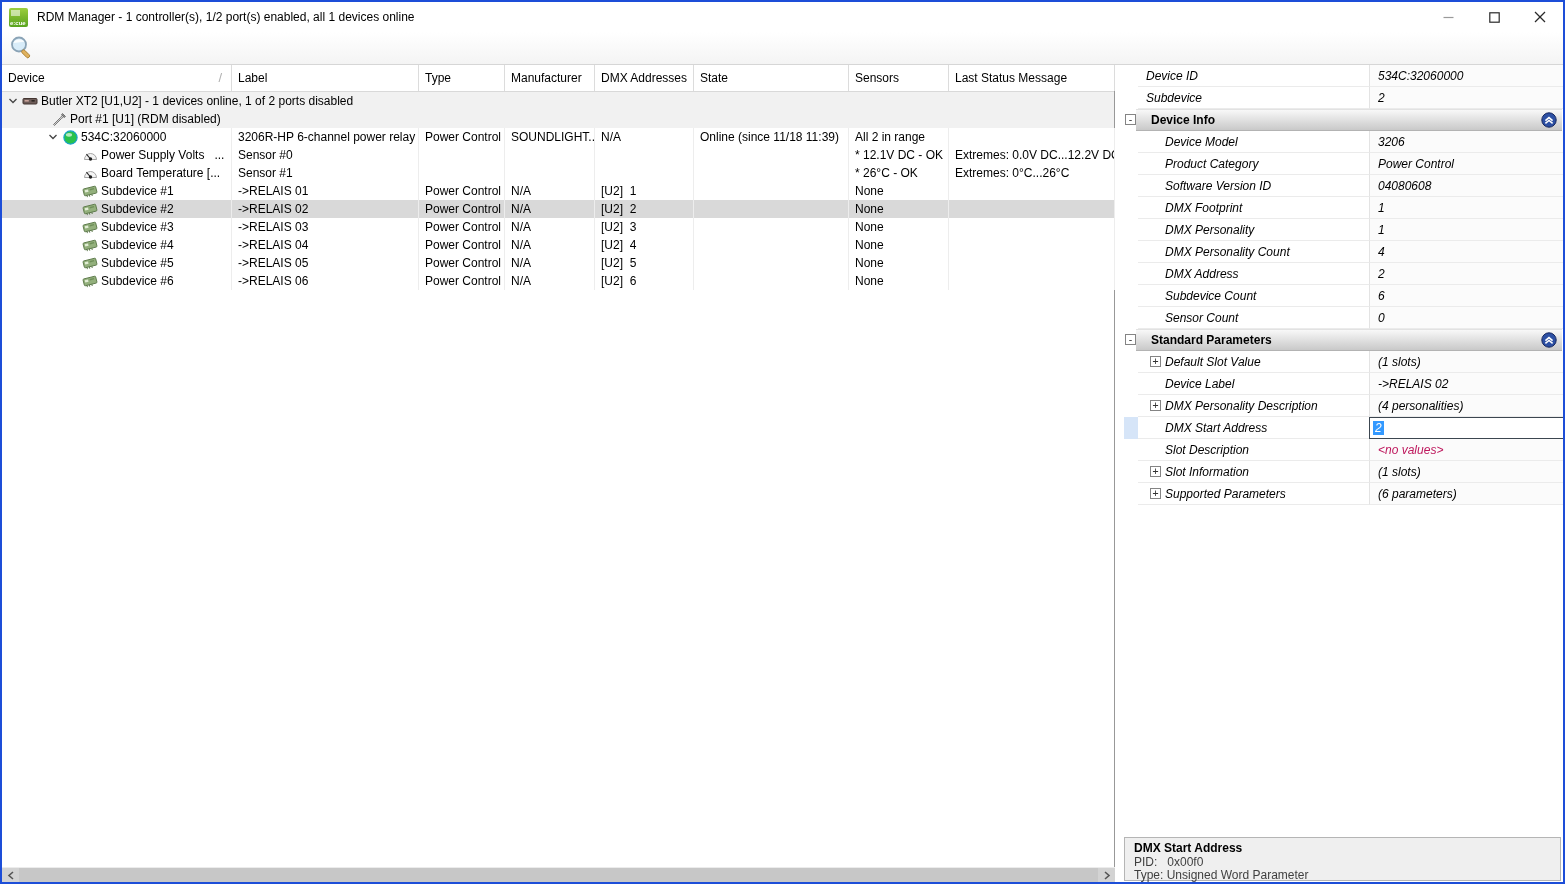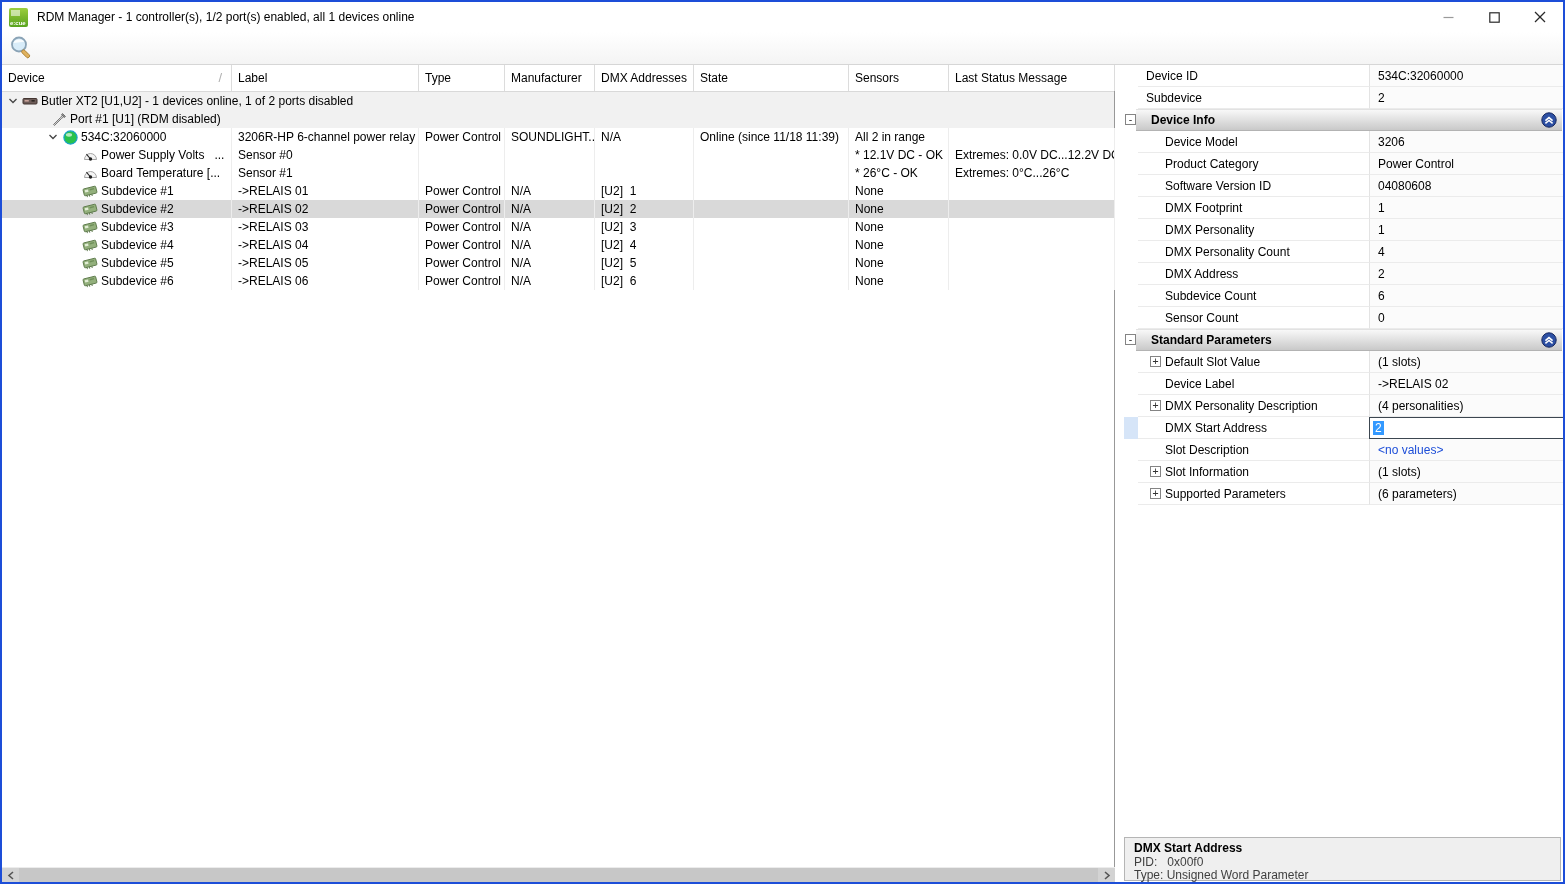--- a/index.html
+++ b/index.html
@@ -37,30 +37,30 @@
   .ticon{width:18px;height:18px;display:inline-flex;align-items:center;justify-content:center;flex:0 0 auto;}
   .tlabel{margin-left:2px;white-space:pre;overflow:hidden;}
 
   
   .hscroll{position:absolute;left:0;bottom:0;width:1113px;height:15px;background:#d3d3d3;display:flex;border-top:1px solid #ececec;box-sizing:border-box;}
   .hs-btn{width:17px;height:100%;display:flex;align-items:center;justify-content:center;flex:0 0 auto;}
   .hs-thumb{flex:1;background:#c7c7c7;}
 
   
   .right-panel{position:absolute;top:63px;left:1122px;right:1px;bottom:1px;background:#fff;}
-  .prow{position:relative;height:22px;box-sizing:border-box;}
+  .prow{position:relative;height:22px;box-sizing:border-box;font-style:italic;}
   .gutter{position:absolute;left:0;top:0;width:14px;height:100%;}
   .prow.active .gutter{background:#d6e5f8;}
   .pname{position:absolute;left:14px;width:232px;top:0;bottom:0;box-sizing:border-box;
     border-bottom:1px solid #ebebeb;border-right:1px solid #e3e3e3;display:flex;align-items:center;padding-left:8px;white-space:nowrap;overflow:hidden;}
   .pname.ind{padding-left:27px;}
   .pname.haspm{padding-left:12px;}
   .pval{position:absolute;left:246px;width:193px;top:0;bottom:0;box-sizing:border-box;
     border-bottom:1px solid #ebebeb;display:flex;align-items:center;padding-left:8px;white-space:pre;overflow:hidden;background:#fbfbfb;}
-  .pval.muted{color:#1d4ed8;}
+  .pval.muted{color:#be185d;}
   .pval.editing{left:245px;width:196px;border:1px solid #3c4650;background:#fff;padding-left:3px;}
   .sel{background:#3399ff;color:#fff;padding:0 2px;}
   .pm{display:inline-block;width:11px;height:11px;box-sizing:border-box;border:1px solid #848484;background:#fff;
     font-family:"DejaVu Sans Mono",monospace;font-size:10px;line-height:9px;text-align:center;color:#333;flex:0 0 auto;margin-right:4px;}
   .psection{position:relative;height:22px;}
   .psection .pm{position:absolute;left:1px;top:5px;margin:0;}
   .sec-bar{position:absolute;left:12px;right:0;top:0;bottom:0;background:linear-gradient(#f8f8f8,#c9c9c9);
     border-top:1px solid #e2e2e2;border-bottom:1px solid #b3b3b3;display:flex;align-items:center;padding-left:15px;box-sizing:border-box;font-weight:bold;}
   .sec-collapse{position:absolute;right:5px;top:3px;width:16px;height:16px;}
 

